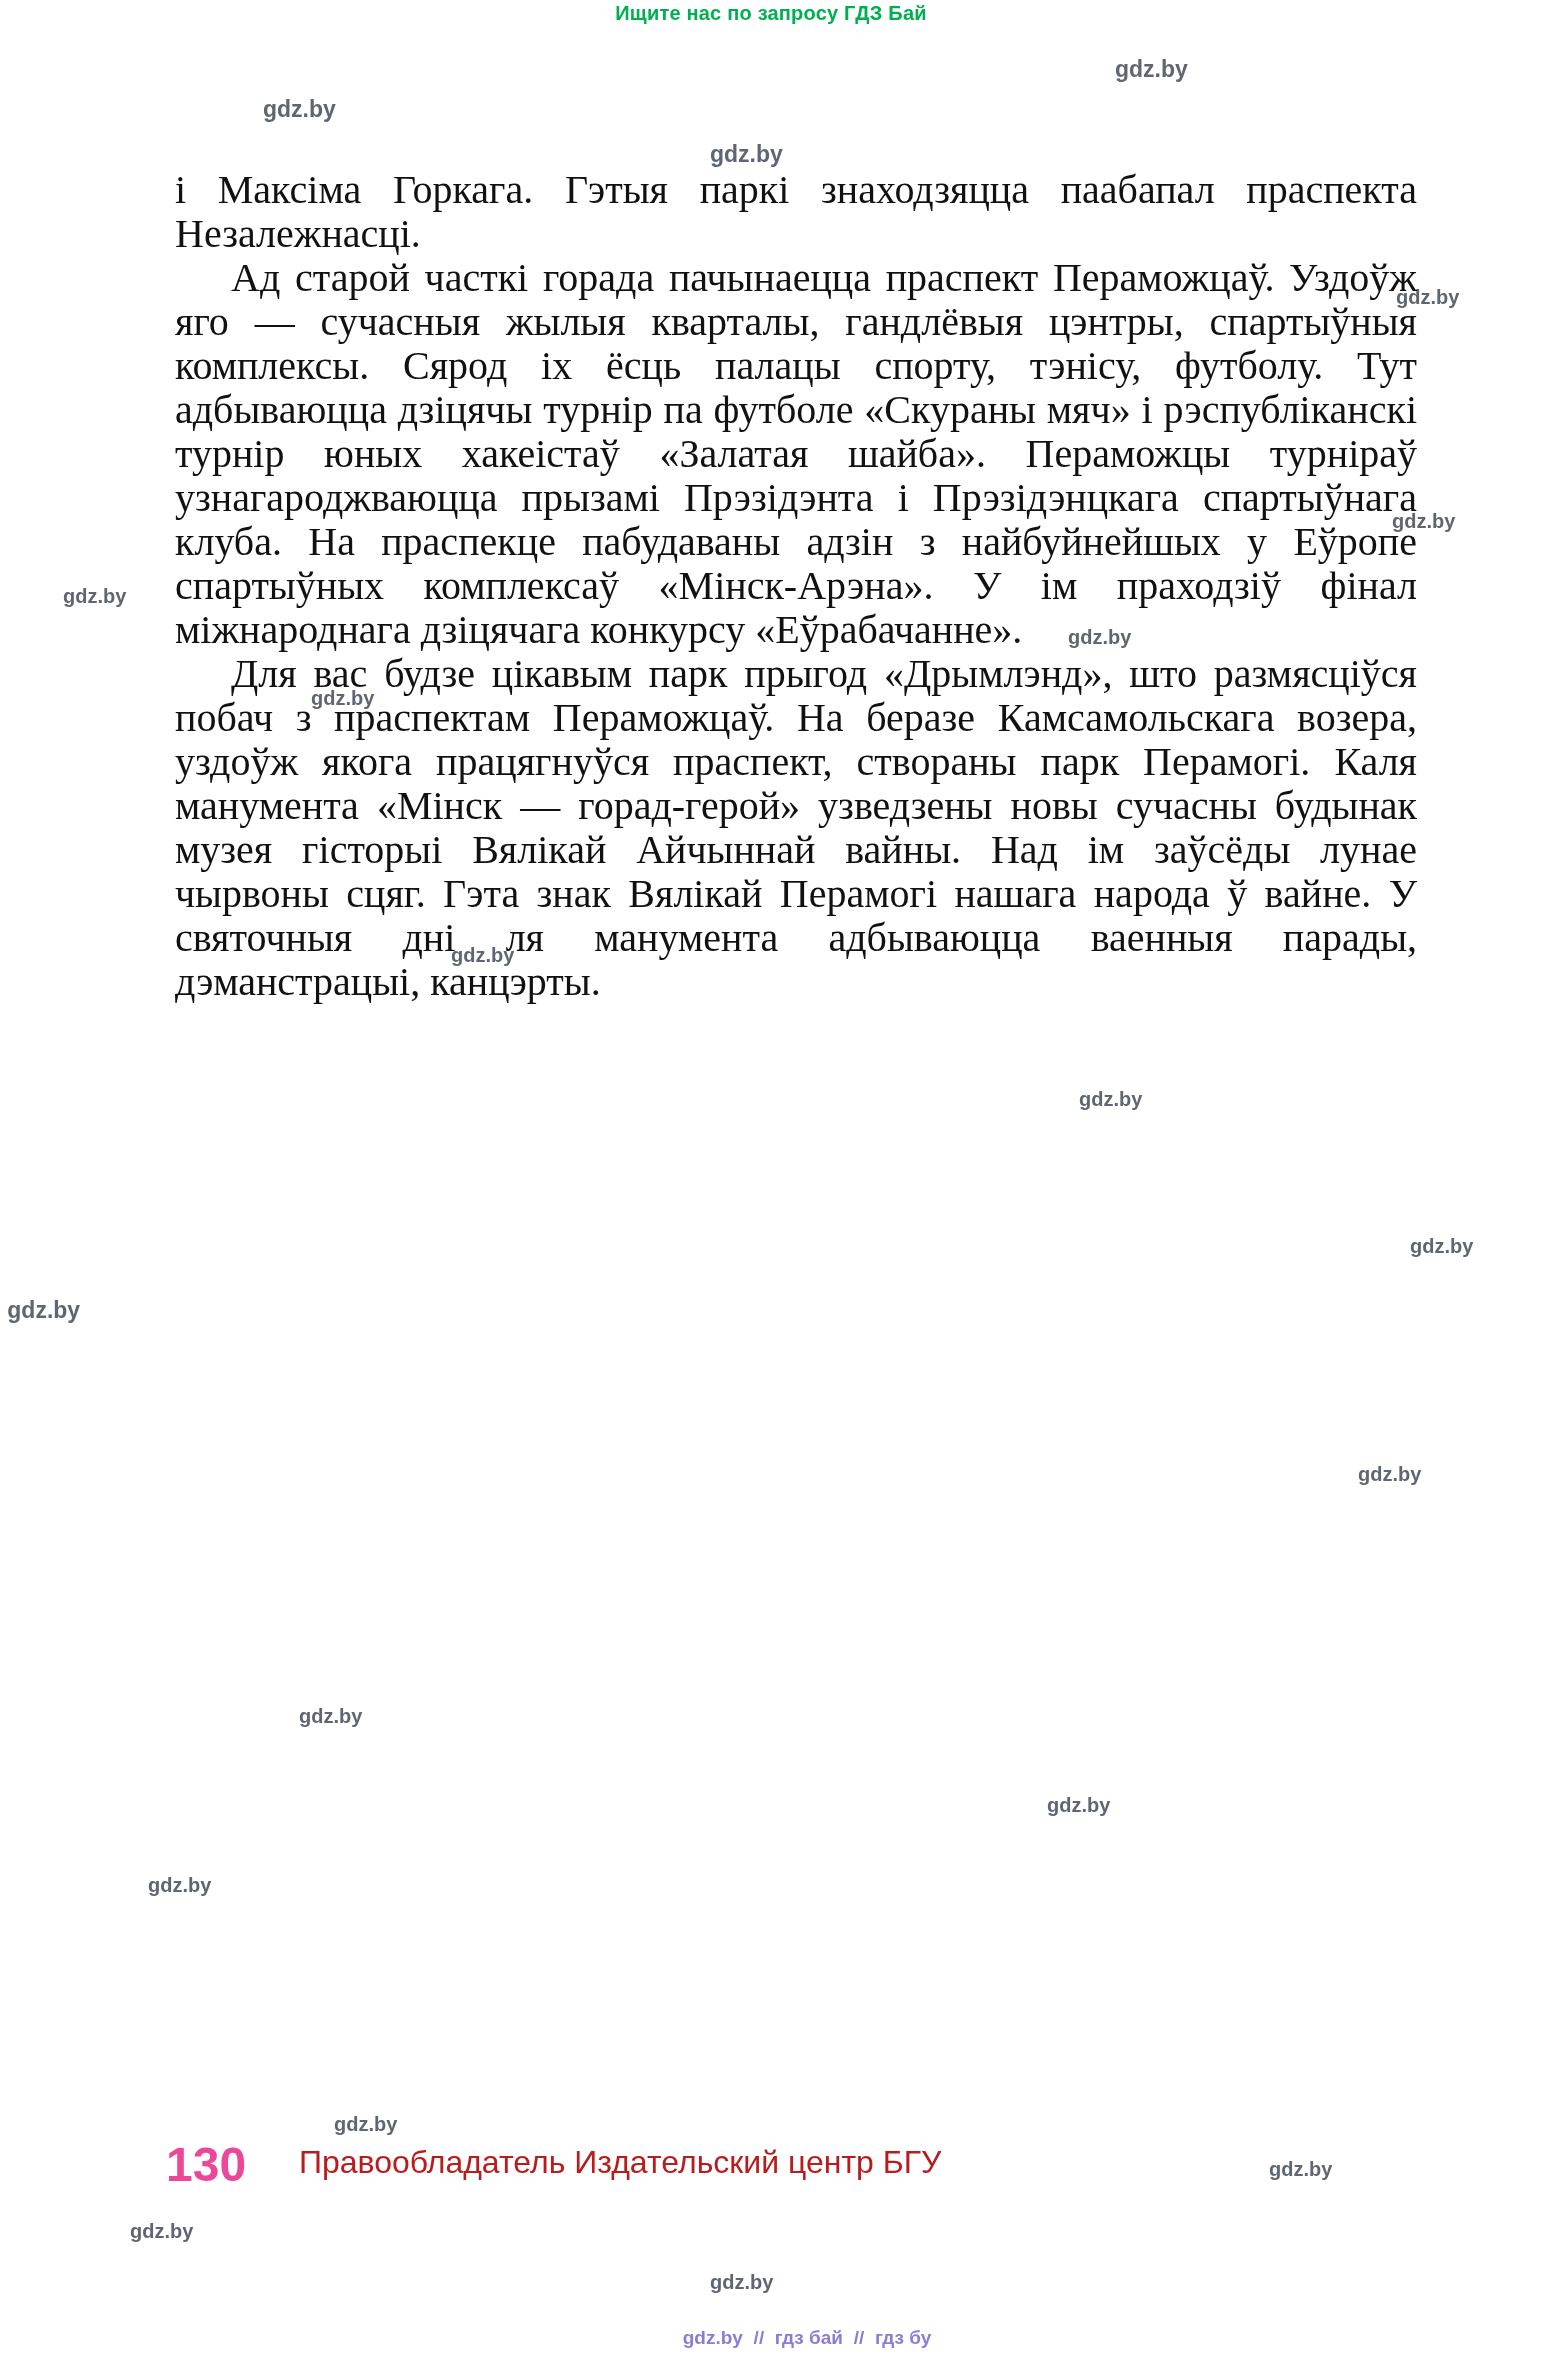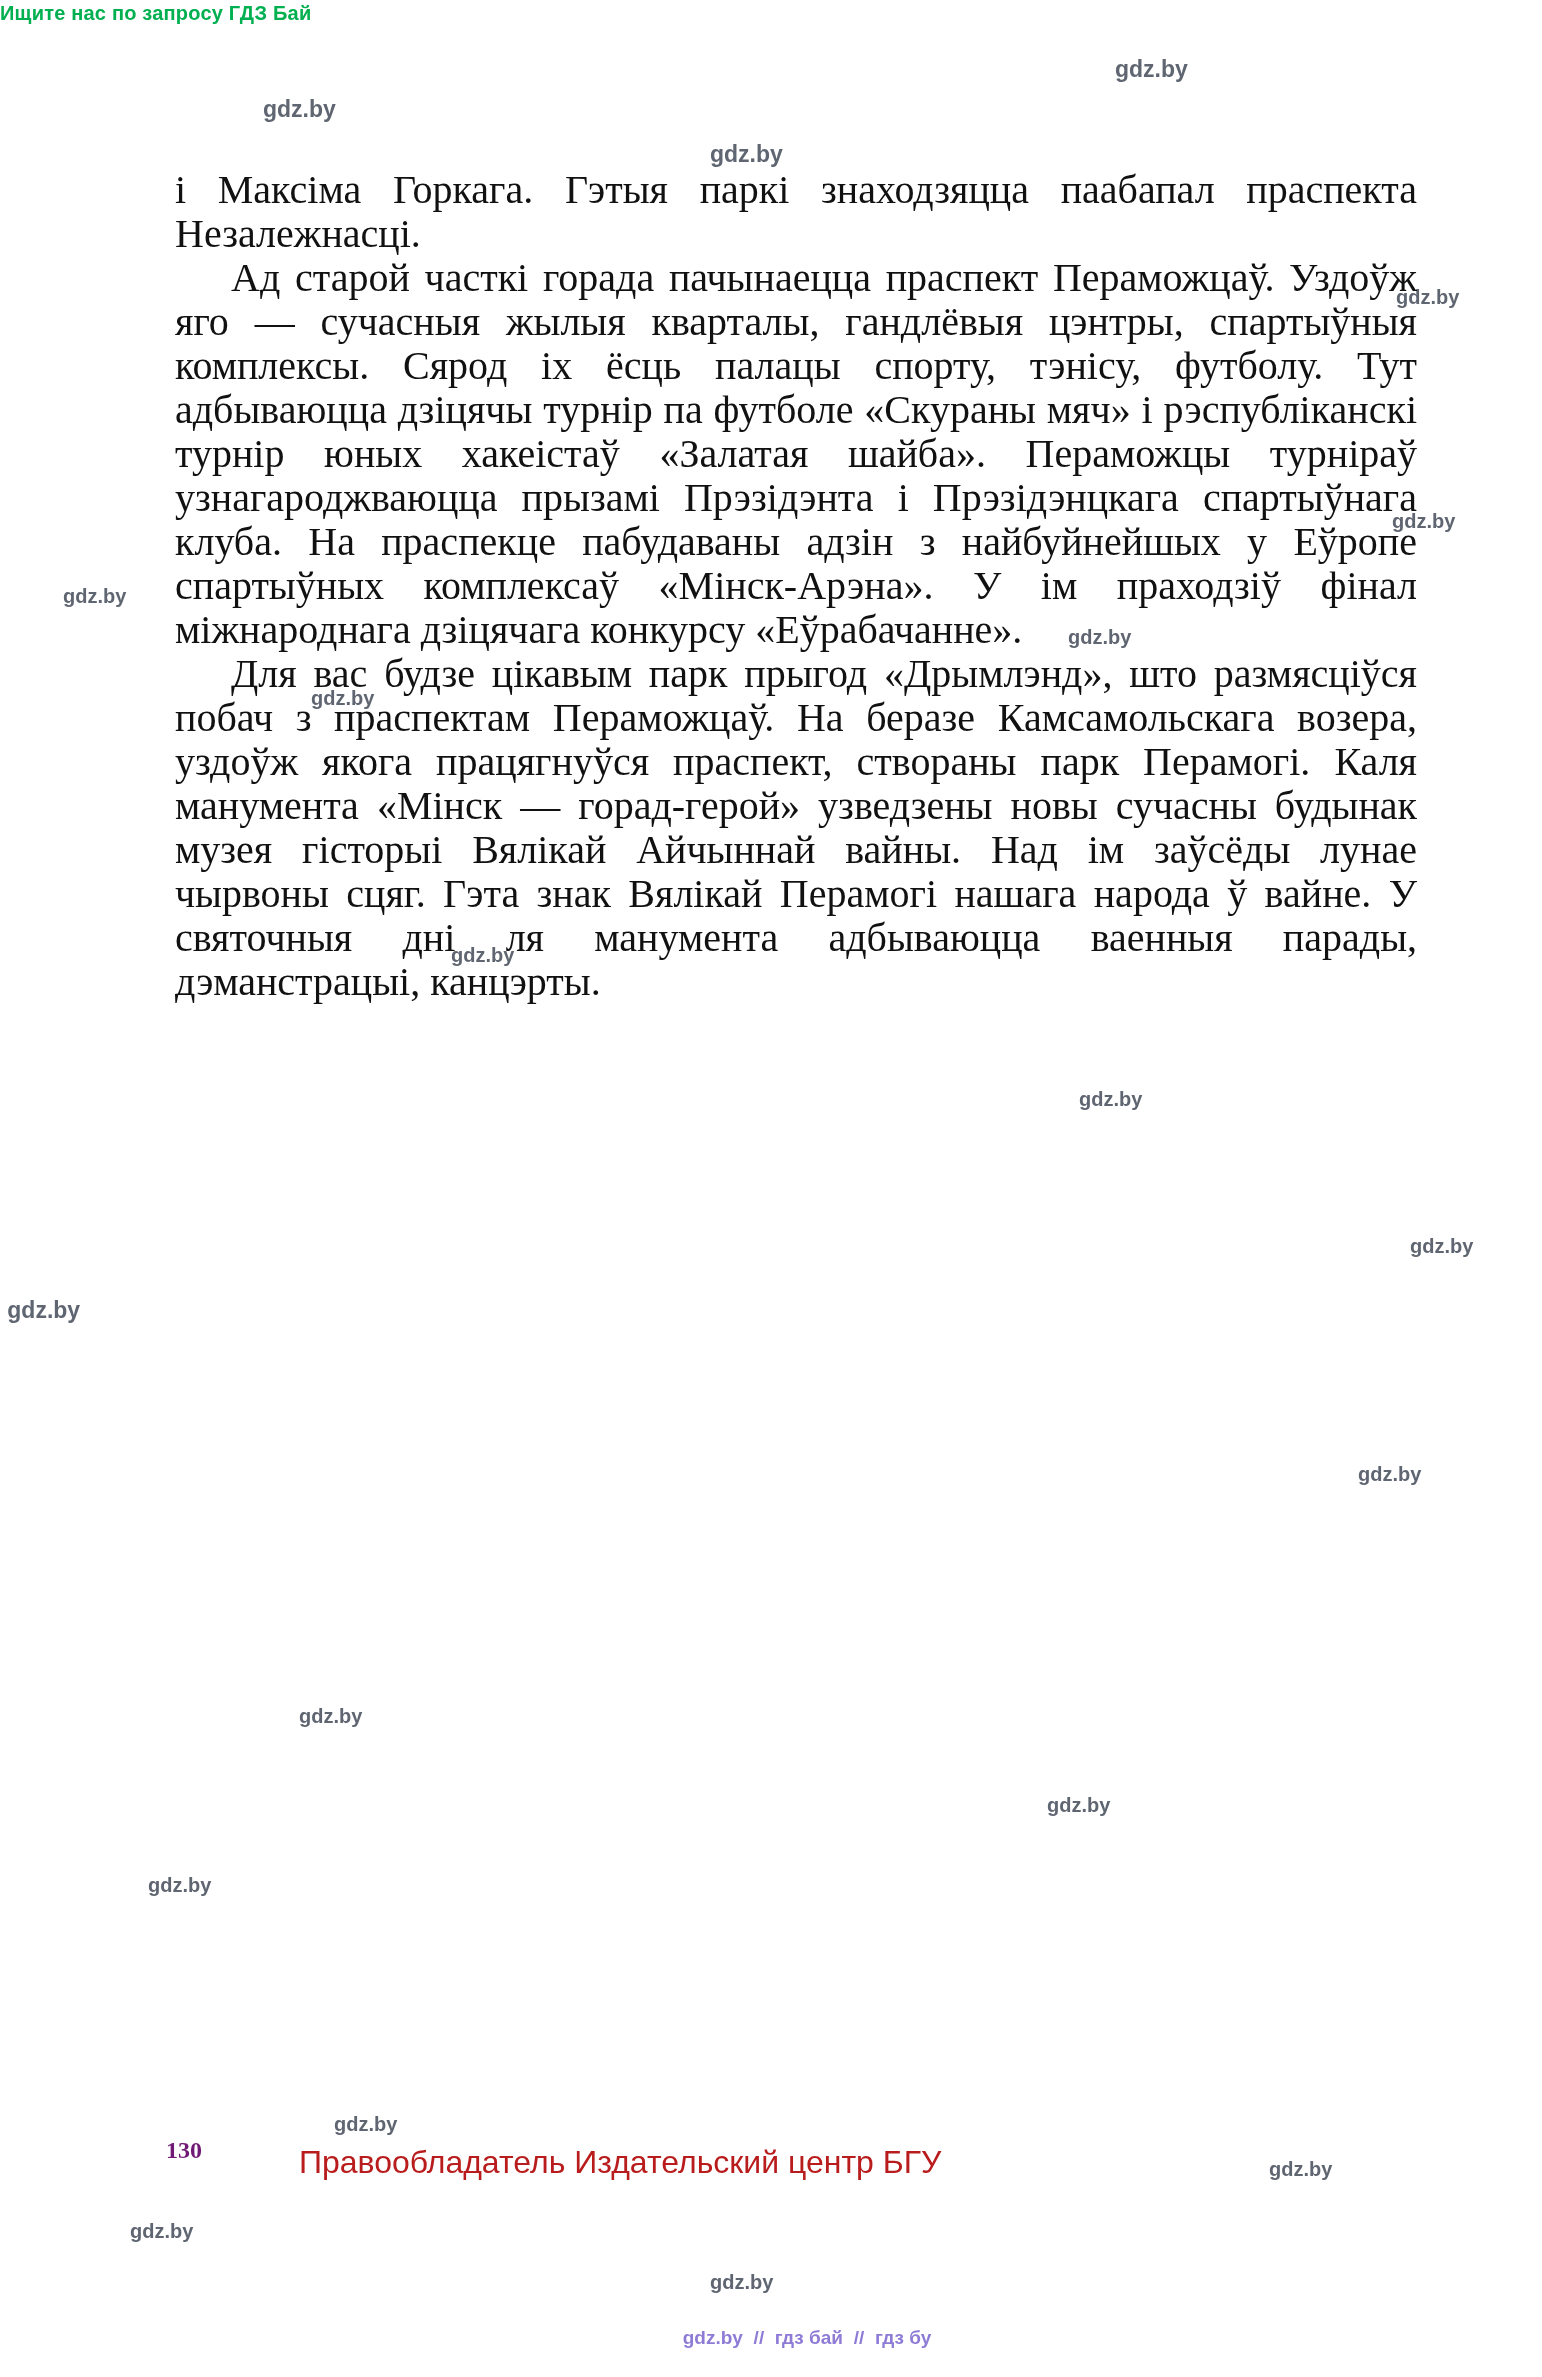--- a/index.html
+++ b/index.html
@@ -20,20 +20,21 @@
     width: 1542px;
     height: 2377px;
   }
 
   
   .top-promo {
     position: absolute;
     top: 1.8px;
     left: 0;
     width: 1542px;
+    text-align: center;
     font-family: "Liberation Sans", sans-serif;
     font-size: 20px;
     font-weight: bold;
     color: #00b050;
     letter-spacing: 0.2px;
   }
 
   
   .wm {
     position: absolute;
@@ -64,24 +65,24 @@
     text-justify: inter-word;
   }
   .text-col p.indent { text-indent: 56px; }
   .text-col p.cont { text-indent: 0; }
 
   
   .page-number {
     position: absolute;
     left: 166px;
     top: 2137px;
-    font-family: Liberation Serif, serif;
-    font-size: 24px;
+    font-family: Liberation Sans, sans-serif;
+    font-size: 48px;
     font-weight: bold;
-    color: #701a75;
+    color: #ec4899;
   }
   .copyright {
     position: absolute;
     left: 299px;
     top: 2144px;
     font-family: "Liberation Sans", sans-serif;
     font-size: 32px;
     color: #b91c1c;
     white-space: nowrap;
   }

